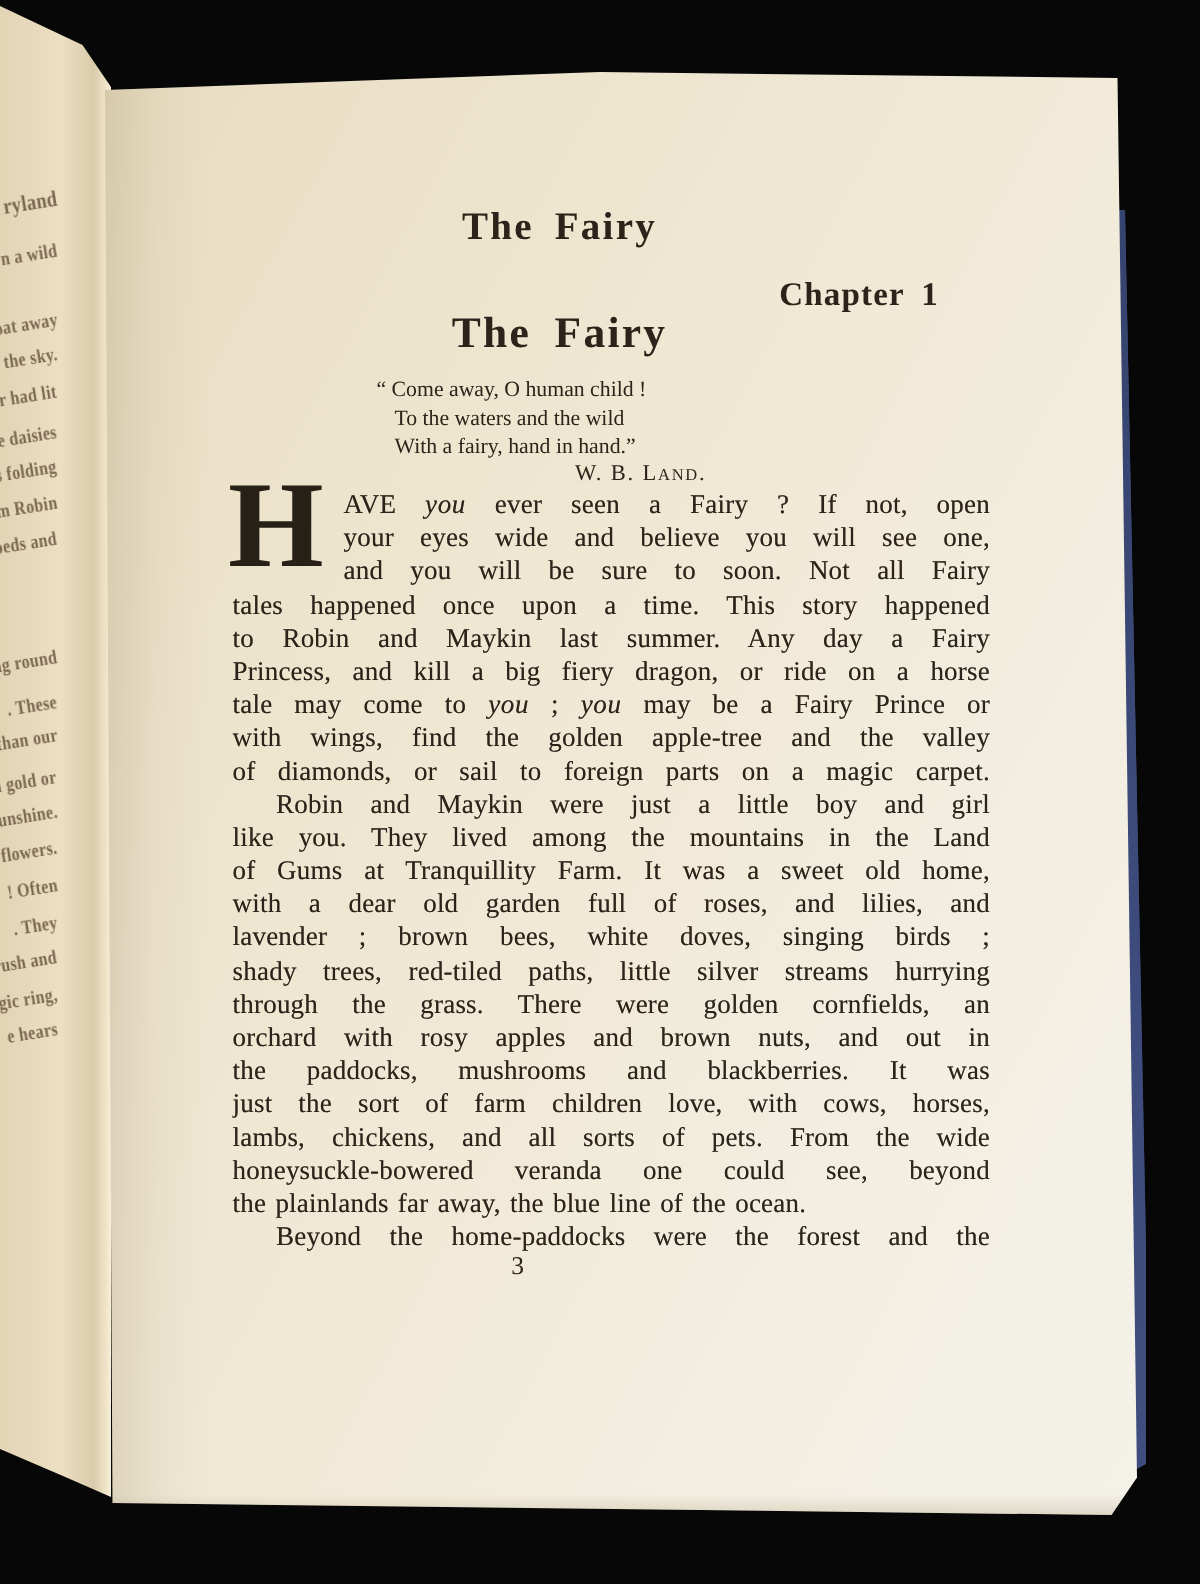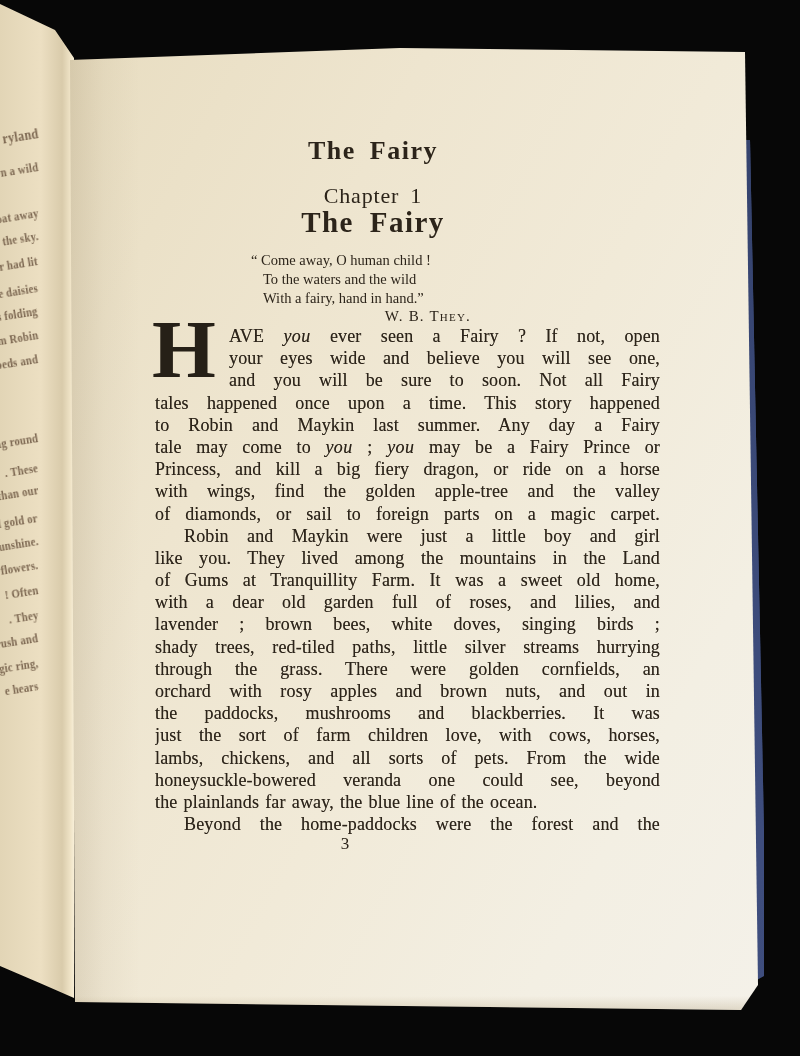--- a/index.html
+++ b/index.html
@@ -57,21 +57,21 @@
 
   .content{position:absolute;left:0;top:0;width:800px;height:1056px;z-index:4;color:#2c241a;}
   .content *{color:#2c241a;}
 
   .running-head{
     position:absolute;left:120px;top:136px;width:506px;
     text-align:center;font-size:26px;font-weight:bold;letter-spacing:1.5px;word-spacing:6px;
   }
   .chapter-label{
     position:absolute;left:120px;top:183px;width:506px;
-    text-align:center;font-size:22px;font-weight:normal;letter-spacing:.8px;word-spacing:5px;
+    text-align:right;font-size:22px;font-weight:bold;letter-spacing:.8px;word-spacing:5px;
   }
   .chapter-title{
     position:absolute;left:120px;top:206px;width:506px;
     text-align:center;font-size:29px;font-weight:bold;letter-spacing:1.5px;word-spacing:7px;
   }
 
   .epigraph{position:absolute;left:263px;top:251px;width:212px;font-size:14.5px;line-height:18.8px;}
   .epigraph .eline{white-space:nowrap;}
   .epigraph .eline.first{text-indent:-12px;}
   .epigraph .attr{
@@ -142,33 +142,33 @@
 
     <div class="chapter-label">Chapter 1</div>
 
     <div class="chapter-title">The Fairy</div>
 
     <div class="epigraph" id="epigraph">
 
       <div class="eline first">“ Come away, O human child !</div>
         <div class="eline">To the waters and the wild</div>
         <div class="eline">With a fairy, hand in hand.”</div>
-        <div class="attr">W. B. They.</div>
+        <div class="attr">W. B. Land.</div>
     </div>
 
     <div class="drop-cap">H</div>
 
     <div class="body-block" id="body-block">
         <div class="line dropline">AVE <i>you</i> ever seen a Fairy ?  If not, open</div>
         <div class="line dropline">your eyes wide and believe you will see one,</div>
         <div class="line dropline">and you will be sure to soon.  Not all Fairy</div>
         <div class="line">tales happened once upon a time.  This story happened</div>
         <div class="line">to Robin and Maykin last summer.  Any day a Fairy</div>
+        <div class="line">Princess, and kill a big fiery dragon, or ride on a horse</div>
         <div class="line">tale may come to <i>you</i> ; <i>you</i> may be a Fairy Prince or</div>
-        <div class="line">Princess, and kill a big fiery dragon, or ride on a horse</div>
         <div class="line">with wings, find the golden apple-tree and the valley</div>
         <div class="line">of diamonds, or sail to foreign parts on a magic carpet.</div>
         <div class="line indent">Robin and Maykin were just a little boy and girl</div>
         <div class="line">like you.  They lived among the mountains in the Land</div>
         <div class="line">of Gums at Tranquillity Farm.  It was a sweet old home,</div>
         <div class="line">with a dear old garden full of roses, and lilies, and</div>
         <div class="line">lavender ; brown bees, white doves, singing birds ;</div>
         <div class="line">shady trees, red-tiled paths, little silver streams hurrying</div>
         <div class="line">through the grass.  There were golden cornfields, an</div>
         <div class="line">orchard with rosy apples and brown nuts, and out in</div>

